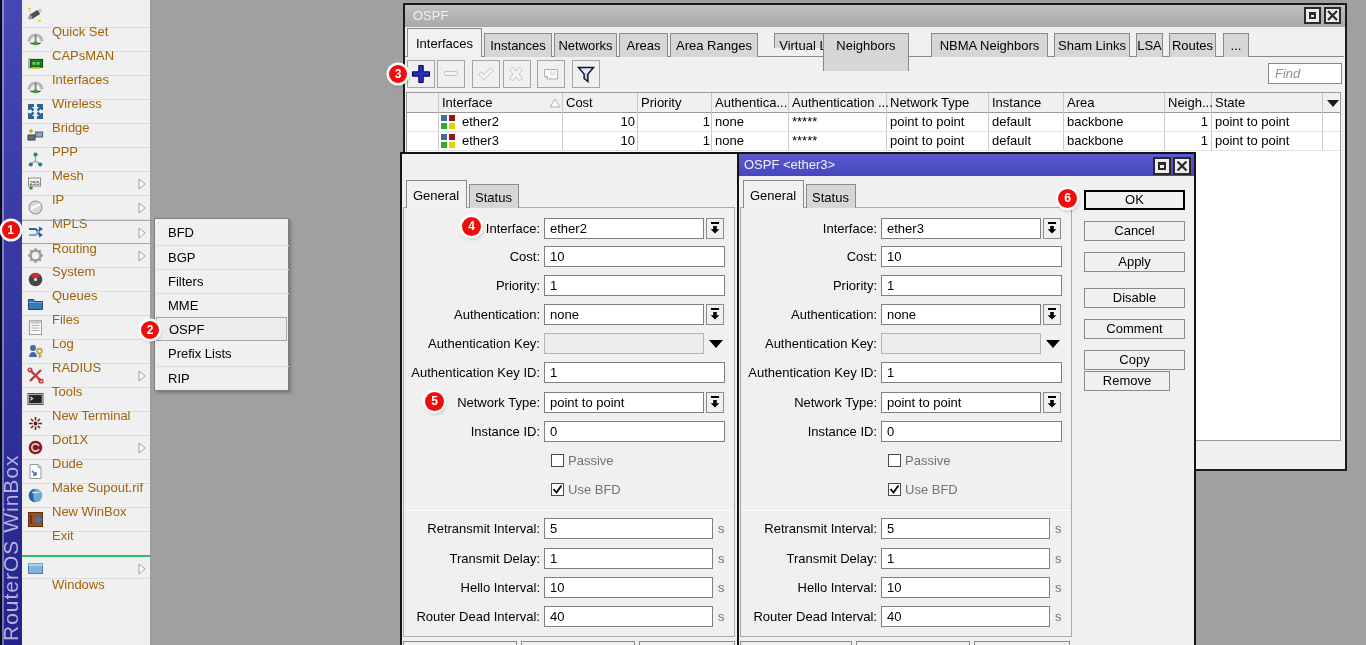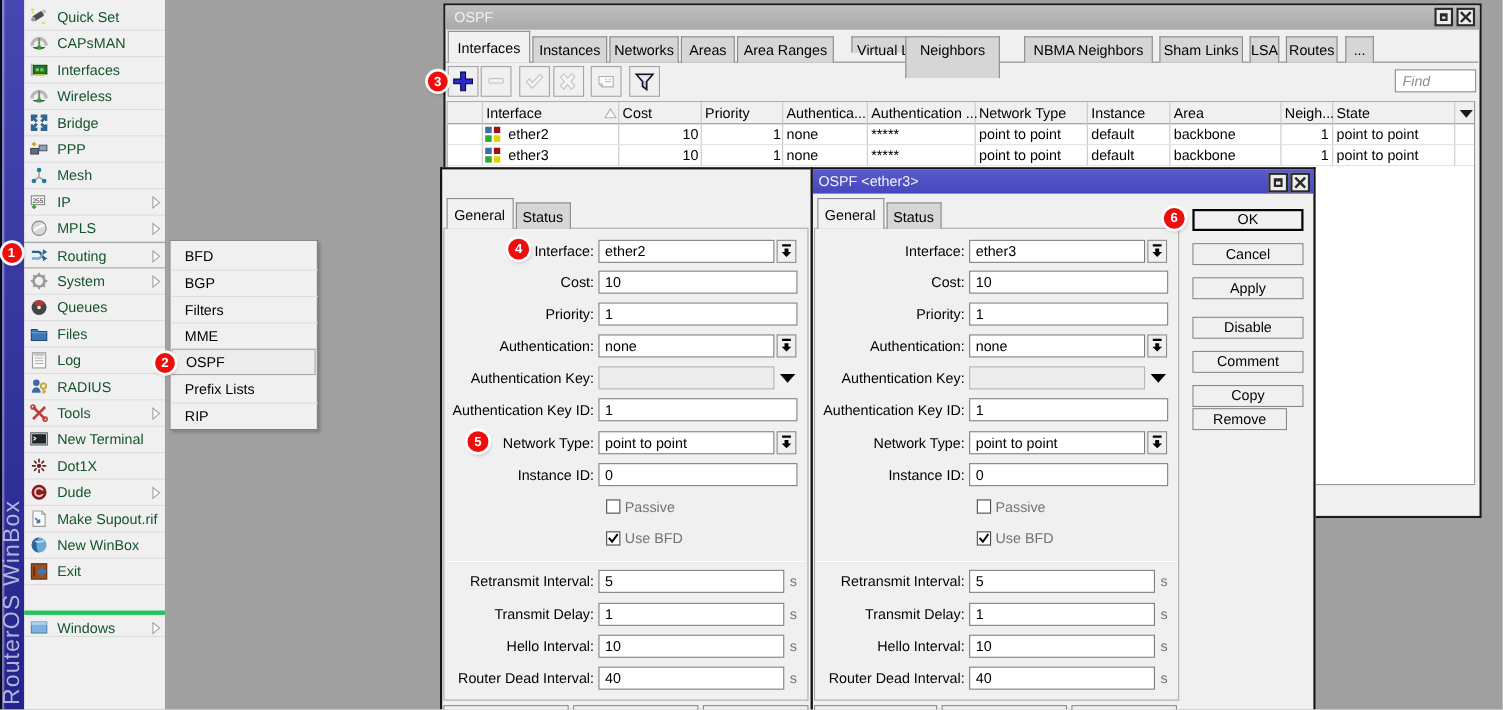--- a/index.html
+++ b/index.html
@@ -8,21 +8,21 @@
 .abs{position:absolute}
 .t{white-space:nowrap;color:#737373}
 .input{position:absolute;background:#fff;border:1px solid #7f7f7f;font-size:13px;line-height:19px;padding-left:5px;white-space:nowrap;height:21px}
 .lbl{position:absolute;text-align:right;white-space:nowrap;font-size:13px;color:#000}
 .ddbtn{position:absolute;width:18px;height:21px;background:#f0f0f0;border:1px solid #8c8c8c}
 .btn{position:absolute;background:#f0f0f0;border:1px solid #8a8a8a;font-size:13px;color:#000;text-align:center;line-height:18px}
 .tbtn{position:absolute;width:28px;height:28px;background:#f0f0f0;border:1px solid #a4a4a4}
 .circ{position:absolute;background:#ee0d0d;border-radius:50%;color:#fff;font-weight:bold;font-size:12px;text-align:center;box-shadow:0 0 0 2.5px rgba(255,255,255,.95),1px 2px 4px rgba(0,0,0,.4);z-index:40}
 .mi{position:relative;height:24px;border-bottom:1px solid #dcdcdc;line-height:23px}
 .mi .ic{position:absolute;left:5px;top:3px;width:17px;height:17px}
-.mi .tx{position:absolute;left:30px;top:0;color:#14532d}
+.mi .tx{position:absolute;left:30px;top:16px;color:#a16207}
 .mi .ar{position:absolute;right:4px;top:6px}
 .pi{position:absolute;left:1px;width:133px;height:24px;line-height:24px;padding-left:12px;color:#000}
 .tab{position:absolute;background:#d6d6d6;border:1px solid #8a8a8a;border-bottom:none;text-align:center;color:#000;font-size:13px}
 .tabact{background:#f1f1f1;z-index:3}
 .cell{position:absolute;height:26px;line-height:18px;color:#000;white-space:nowrap}
 .cb{position:absolute;width:13px;height:13px;background:#fff;border:1px solid #4a4a4a}
 </style>
 </head>
 <body>
 
@@ -235,21 +235,21 @@
     </div>
 <div class="mi">
       <svg class="ic" viewBox="0 0 17 17">
         <rect x="1.5" y="1.5" width="14" height="14" fill="#9a4f1f" stroke="#5f2f10"></rect>
         <path d="M12 4 7 8.5l5 4.5v-3h3v-3h-3z" fill="#3a78c0"></path>
         <path d="M4 4v9" stroke="#5f2f10" stroke-width="1.6"></path>
       </svg>
       <span class="tx">Exit</span>
     </div>
 <div style="height:23px"></div>
-<div class="mi" style="border-top:4px solid #22c55e">
+<div class="mi" style="border-top:2px solid #22c55e">
       <svg class="ic" viewBox="0 0 17 17">
         <rect x="1.5" y="3.5" width="14" height="10" fill="#7fb2e0" stroke="#4f82b0"></rect>
         <rect x="1.5" y="3.5" width="14" height="2.6" fill="#aacff0"></rect>
       </svg>
       <span class="tx">Windows</span>
       <svg class="ar" width="8" height="12">
         <path d="M1 1 L7 6 L1 11 Z" fill="#fdfdfd" stroke="#a0a0a0"></path>
       </svg>
     </div>
 </div>

